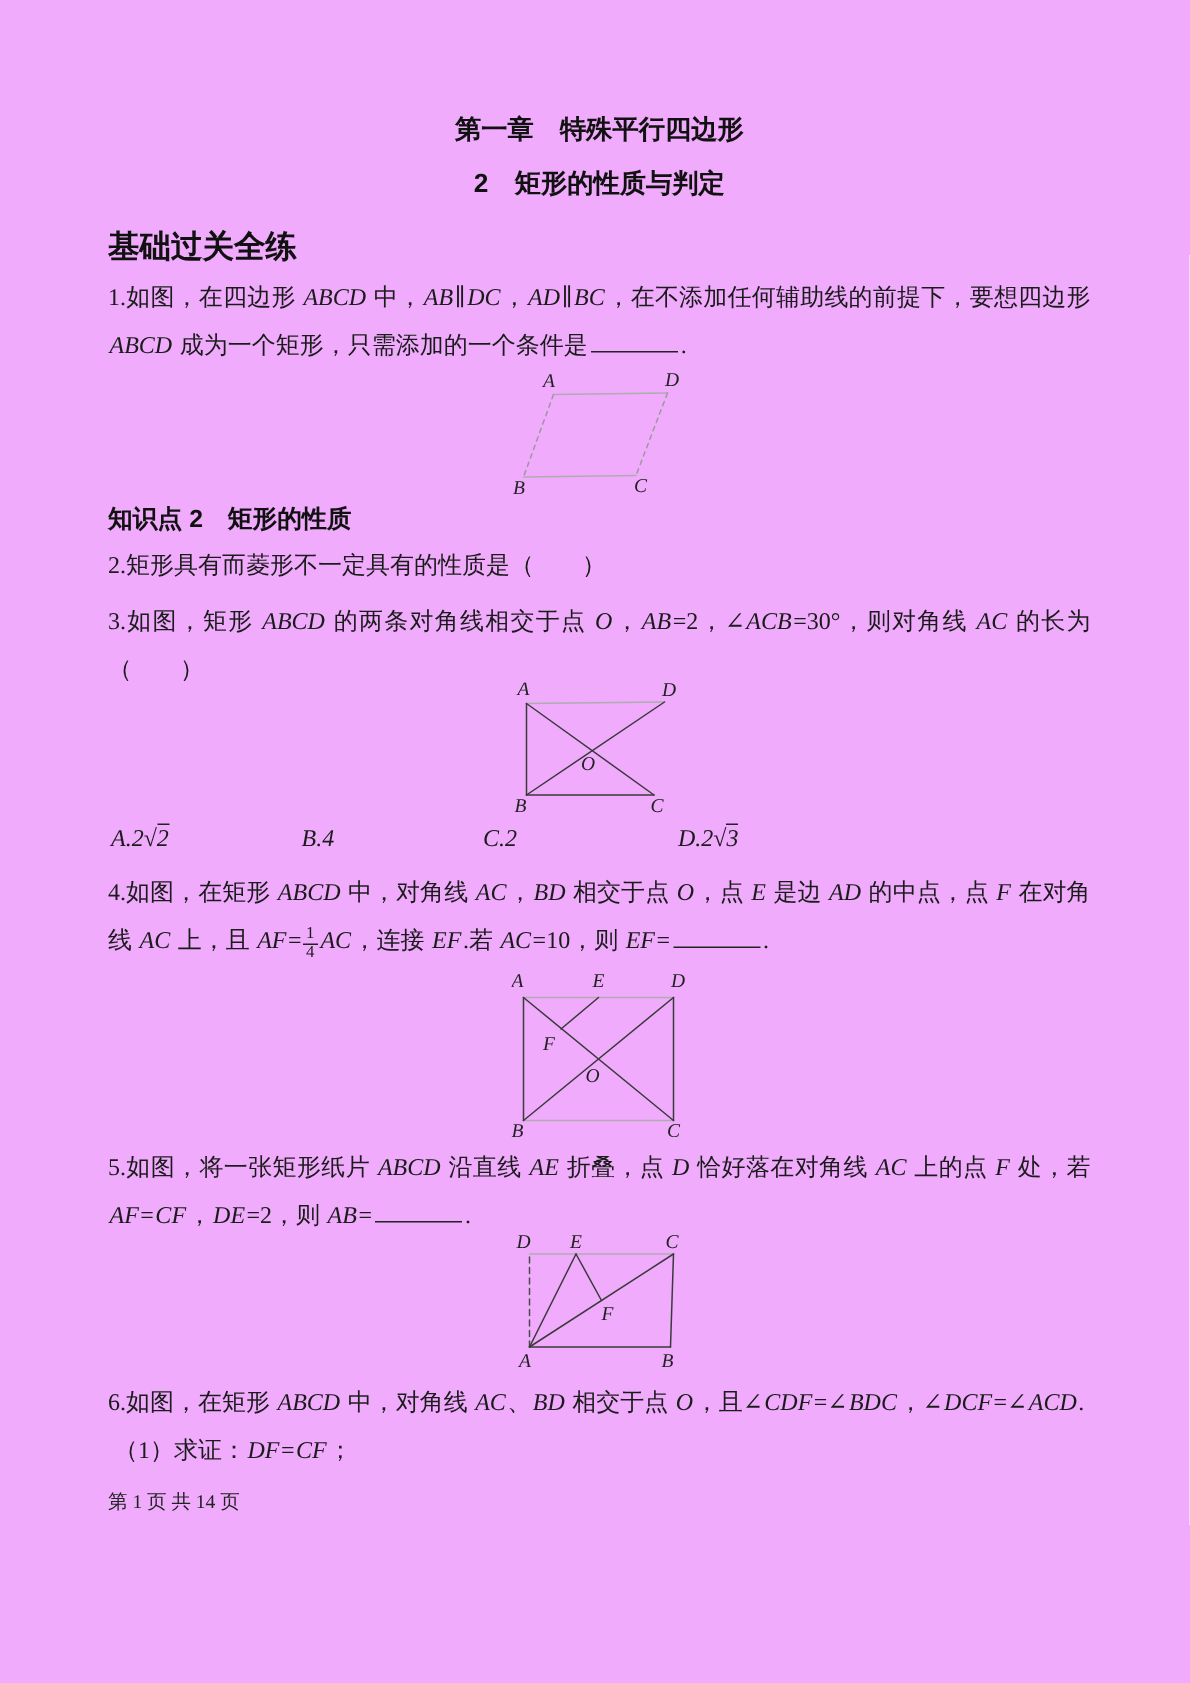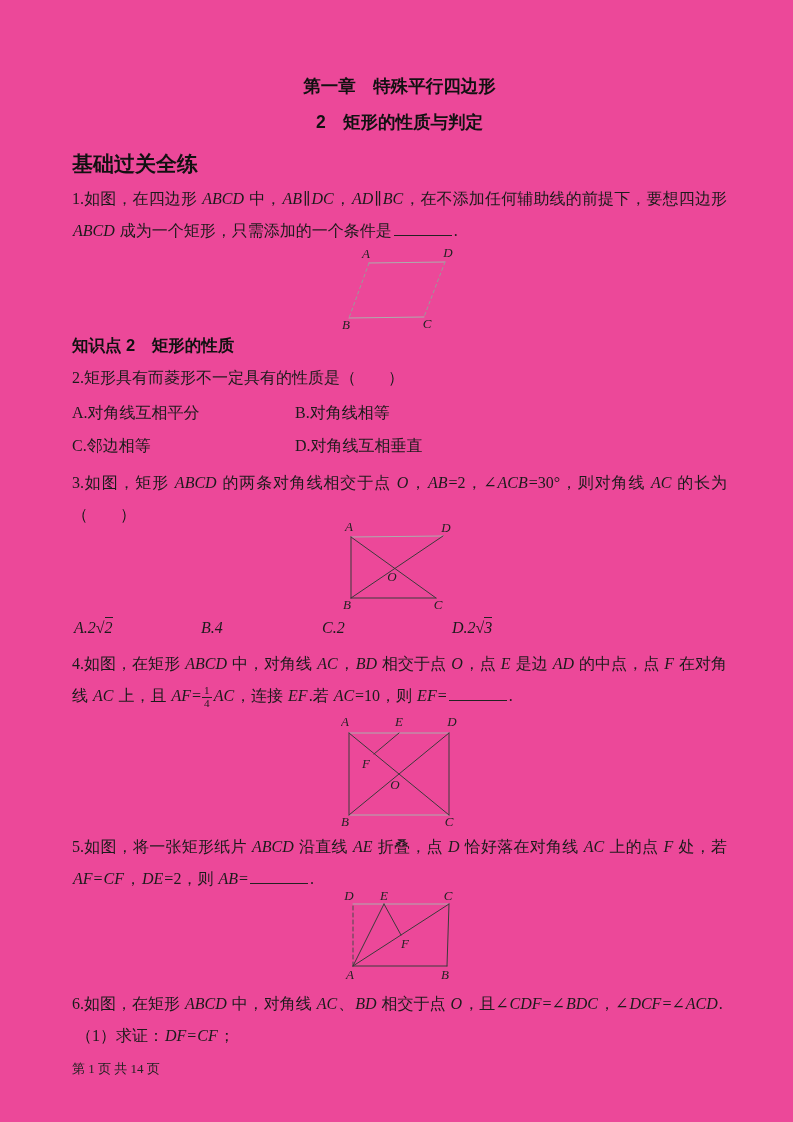--- a/index.html
+++ b/index.html
@@ -1,17 +1,17 @@
 <!DOCTYPE html>
 <html><head>
 <meta charset="utf-8">
 <style>
   html,body{margin:0;padding:0;background:#ffffff;}
   .page{
-    width:793px;height:1122px;box-sizing:border-box;background:#ec4899;
+    width:793px;height:1122px;box-sizing:border-box;background:#f0abfc;
     padding:74px 66px 0 72px;position:relative;overflow:hidden;
     font-family:"Liberation Serif","DejaVu Serif",serif;color:#1b1b1b;
   }
   .chapter,.lesson{
     text-align:center;font-weight:bold;font-size:17.5px;margin:0;
     font-family:"Liberation Sans","DejaVu Sans",sans-serif;color:#111;
   }
   .lesson{margin-top:12px;}
   .sec-head{
     font-weight:bold;font-size:21px;margin-top:16px;
@@ -70,26 +70,20 @@
       <text class="fig-label" x="108" y="10" text-anchor="middle">D</text>
       <text class="fig-label" x="6" y="82" text-anchor="middle">B</text>
       <text class="fig-label" x="87" y="81" text-anchor="middle">C</text>
     </svg>
   </div>
 
   <div class="kp-head kp2">知识点 2　矩形的性质</div>
 
   <p class="q">2.矩形具有而菱形不一定具有的性质是（　　）</p>
 
-  <div class="opts2">
-    <span>A.对角线互相平分</span>
-    <span>B.对角线相等</span>
-    <span>C.邻边相等</span>
-    <span>D.对角线互相垂直</span>
-  </div>
 
   <p class="q">3.如图，矩形 <i>ABCD</i> 的两条对角线相交于点 <i>O</i>，<i>AB</i>=2，∠<i>ACB</i>=30°，则对角线 <i>AC</i> 的长为 （　　）</p>
 
   <div class="figwrap q3fig">
     <svg width="122" height="88" viewBox="0 0 122 88">
       <line class="light" x1="12" y1="14" x2="104" y2="13"></line>
       <line class="dark" x1="12" y1="14" x2="12" y2="75"></line>
       <line class="dark" x1="12" y1="75" x2="97" y2="75"></line>
       <line class="dark" x1="12" y1="14" x2="97" y2="75"></line>
       <line class="dark" x1="12" y1="75" x2="104" y2="13"></line>

